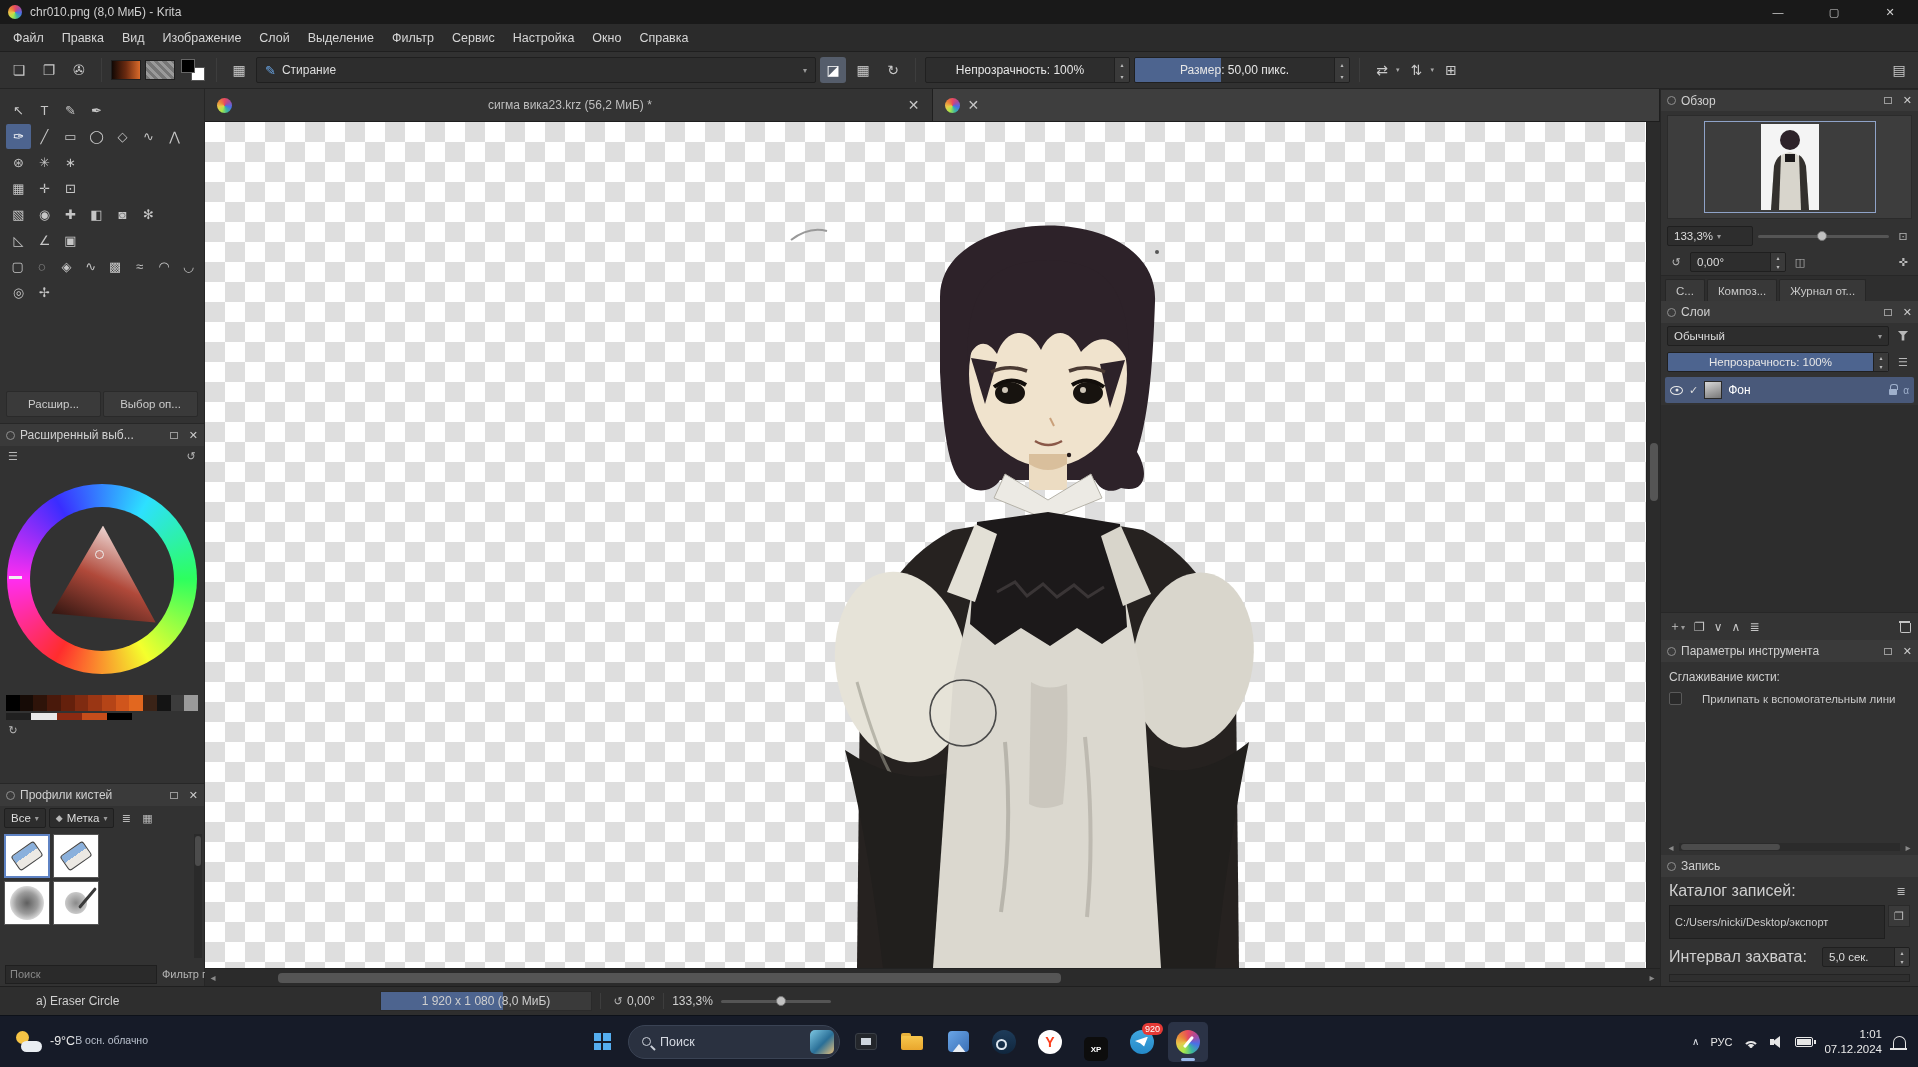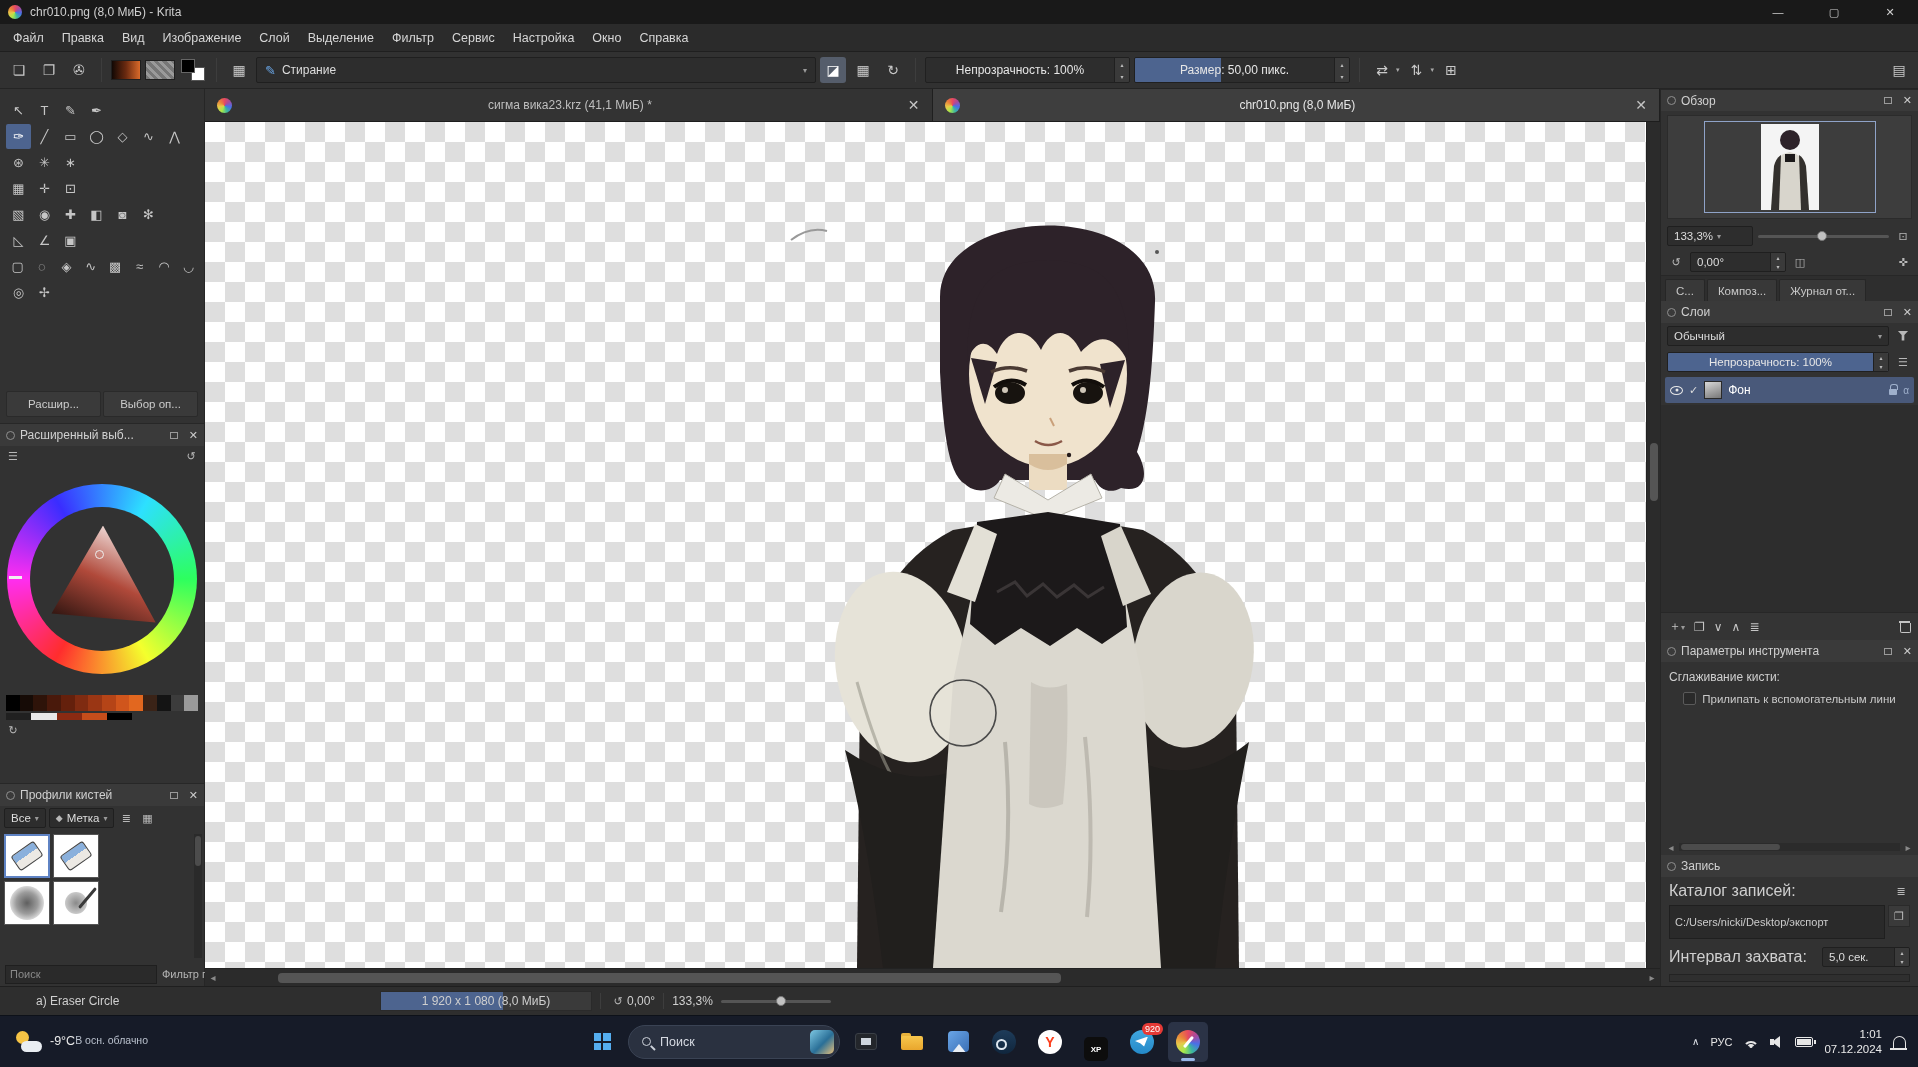--- a/index.html
+++ b/index.html
@@ -139,21 +139,21 @@
   .layer-name { font-size:12px; }
   .mini-dim { color:#9fb0cc; font-size:10px; }
   .mini-lock { width:8px; height:6px; background:#9fb0cc; border-radius:1px; position:relative; margin-top:4px; }
   .mini-lock::before { content:''; position:absolute; top:-5px; left:1px; width:6px; height:5px; border:1.5px solid #9fb0cc; border-bottom:none; border-radius:3px 3px 0 0; }
   .layer-empty { flex:1.6; background:#2d2d2d; margin-top:2px; min-height:40px; }
   .layer-toolbar { height:28px; background:#343434; border-top:1px solid #272727; display:flex; align-items:center; gap:9px; padding:0 8px; color:#c5c5c5; font-size:12px; flex:0 0 auto; }
   .trash { width:11px; height:13px; position:relative; margin-left:auto; }
   .trash::before { content:''; position:absolute; bottom:0; left:1px; width:9px; height:9px; border:1.5px solid #c5c5c5; border-top:none; border-radius:0 0 2px 2px; }
   .trash::after { content:''; position:absolute; top:1px; left:0; width:11px; height:1.5px; background:#c5c5c5; }
   .to-label { padding:8px 8px 2px 8px; font-size:12px; color:#cfcfcf; flex:0 0 auto; }
-  .snap-row { display:flex; align-items:center; gap:6px; padding:6px 8px; flex:0 0 auto;justify-content:center; }
+  .snap-row { display:flex; align-items:center; gap:20px; padding:6px 8px; flex:0 0 auto; }
   .checkbox { width:13px; height:13px; background:#2a2a2a; border:1px solid #5a5a5a; border-radius:2px; flex:0 0 auto; }
   .snap-label { font-size:11.5px; color:#c9c9c9; white-space:nowrap; overflow:hidden; }
   .to-space { flex:1; min-height:20px; }
   .mini-hscroll { height:12px; margin:0 2px 2px 2px; display:flex; align-items:center; flex:0 0 auto; }
   .mini-hscroll .mtrack { flex:1; height:8px; background:#2b2b2b; position:relative; }
   .mini-hscroll .mthumb { position:absolute; left:2px; top:1px; width:45%; height:6px; background:#4c4c4c; border-radius:3px; }
   .rec-row1 { display:flex; align-items:center; padding:5px 8px 2px 8px; flex:0 0 auto; }
   .rec-label { font-size:16px; color:#cfcfcf; }
   .rec-path-row { display:flex; gap:3px; padding:3px 8px; flex:0 0 auto; }
   .rec-input { flex:1; height:22px; background:#2a2a2a; border:1px solid #1f1f1f; color:#ccc; font-size:11px; padding:16px 5px; }
@@ -453,26 +453,25 @@
           <input class="search-input" placeholder="Поиск" style="">
           <span class="tagfilter">Фильтр по метке</span>
         </div>
       </div>
     </div>
 
     <div id="canvas-col">
       <div id="doc-tabs">
           <div class="doc-tab">
             <span class="tab-logo"></span>
-            <span class="tab-title">сигма вика23.krz (41,1 МиБ) *</span>
+            <span class="tab-title">сигма вика23.krz (56,2 МиБ) *</span>
             <span class="tab-close">✕</span>
           </div>
           <div class="doc-tab active">
             <span class="tab-logo"></span>
-            <span class="tab-title">chr010.png (8,0 МиБ)</span>
             <span class="tab-close">✕</span>
           </div>
         </div>
       <div id="viewport">
         <svg id="art" viewBox="0 0 1455 846" preserveAspectRatio="xMidYMid meet">
           <path d="M586 118 q 18 -14 36 -9" stroke="#999" fill="none" stroke-width="2"></path>
           <circle cx="952" cy="130" r="2" fill="#555"></circle>
           <path d="M735 175 C735 80 955 78 950 180 C948 235 945 290 932 330 C945 352 940 372 916 366 C905 372 895 368 890 358 L795 358 C788 370 770 372 760 362 C742 352 738 300 735 250 Z" fill="#2d2229"></path>
           <ellipse cx="843" cy="252" rx="79" ry="93" fill="#f0e3cd"></ellipse>
           <path d="M762 240 C762 160 790 140 843 138 C898 140 925 162 924 242 C908 208 890 214 876 230 C864 204 846 206 836 228 C822 202 800 208 792 232 C780 214 768 222 762 240 Z" fill="#2d2229"></path>

